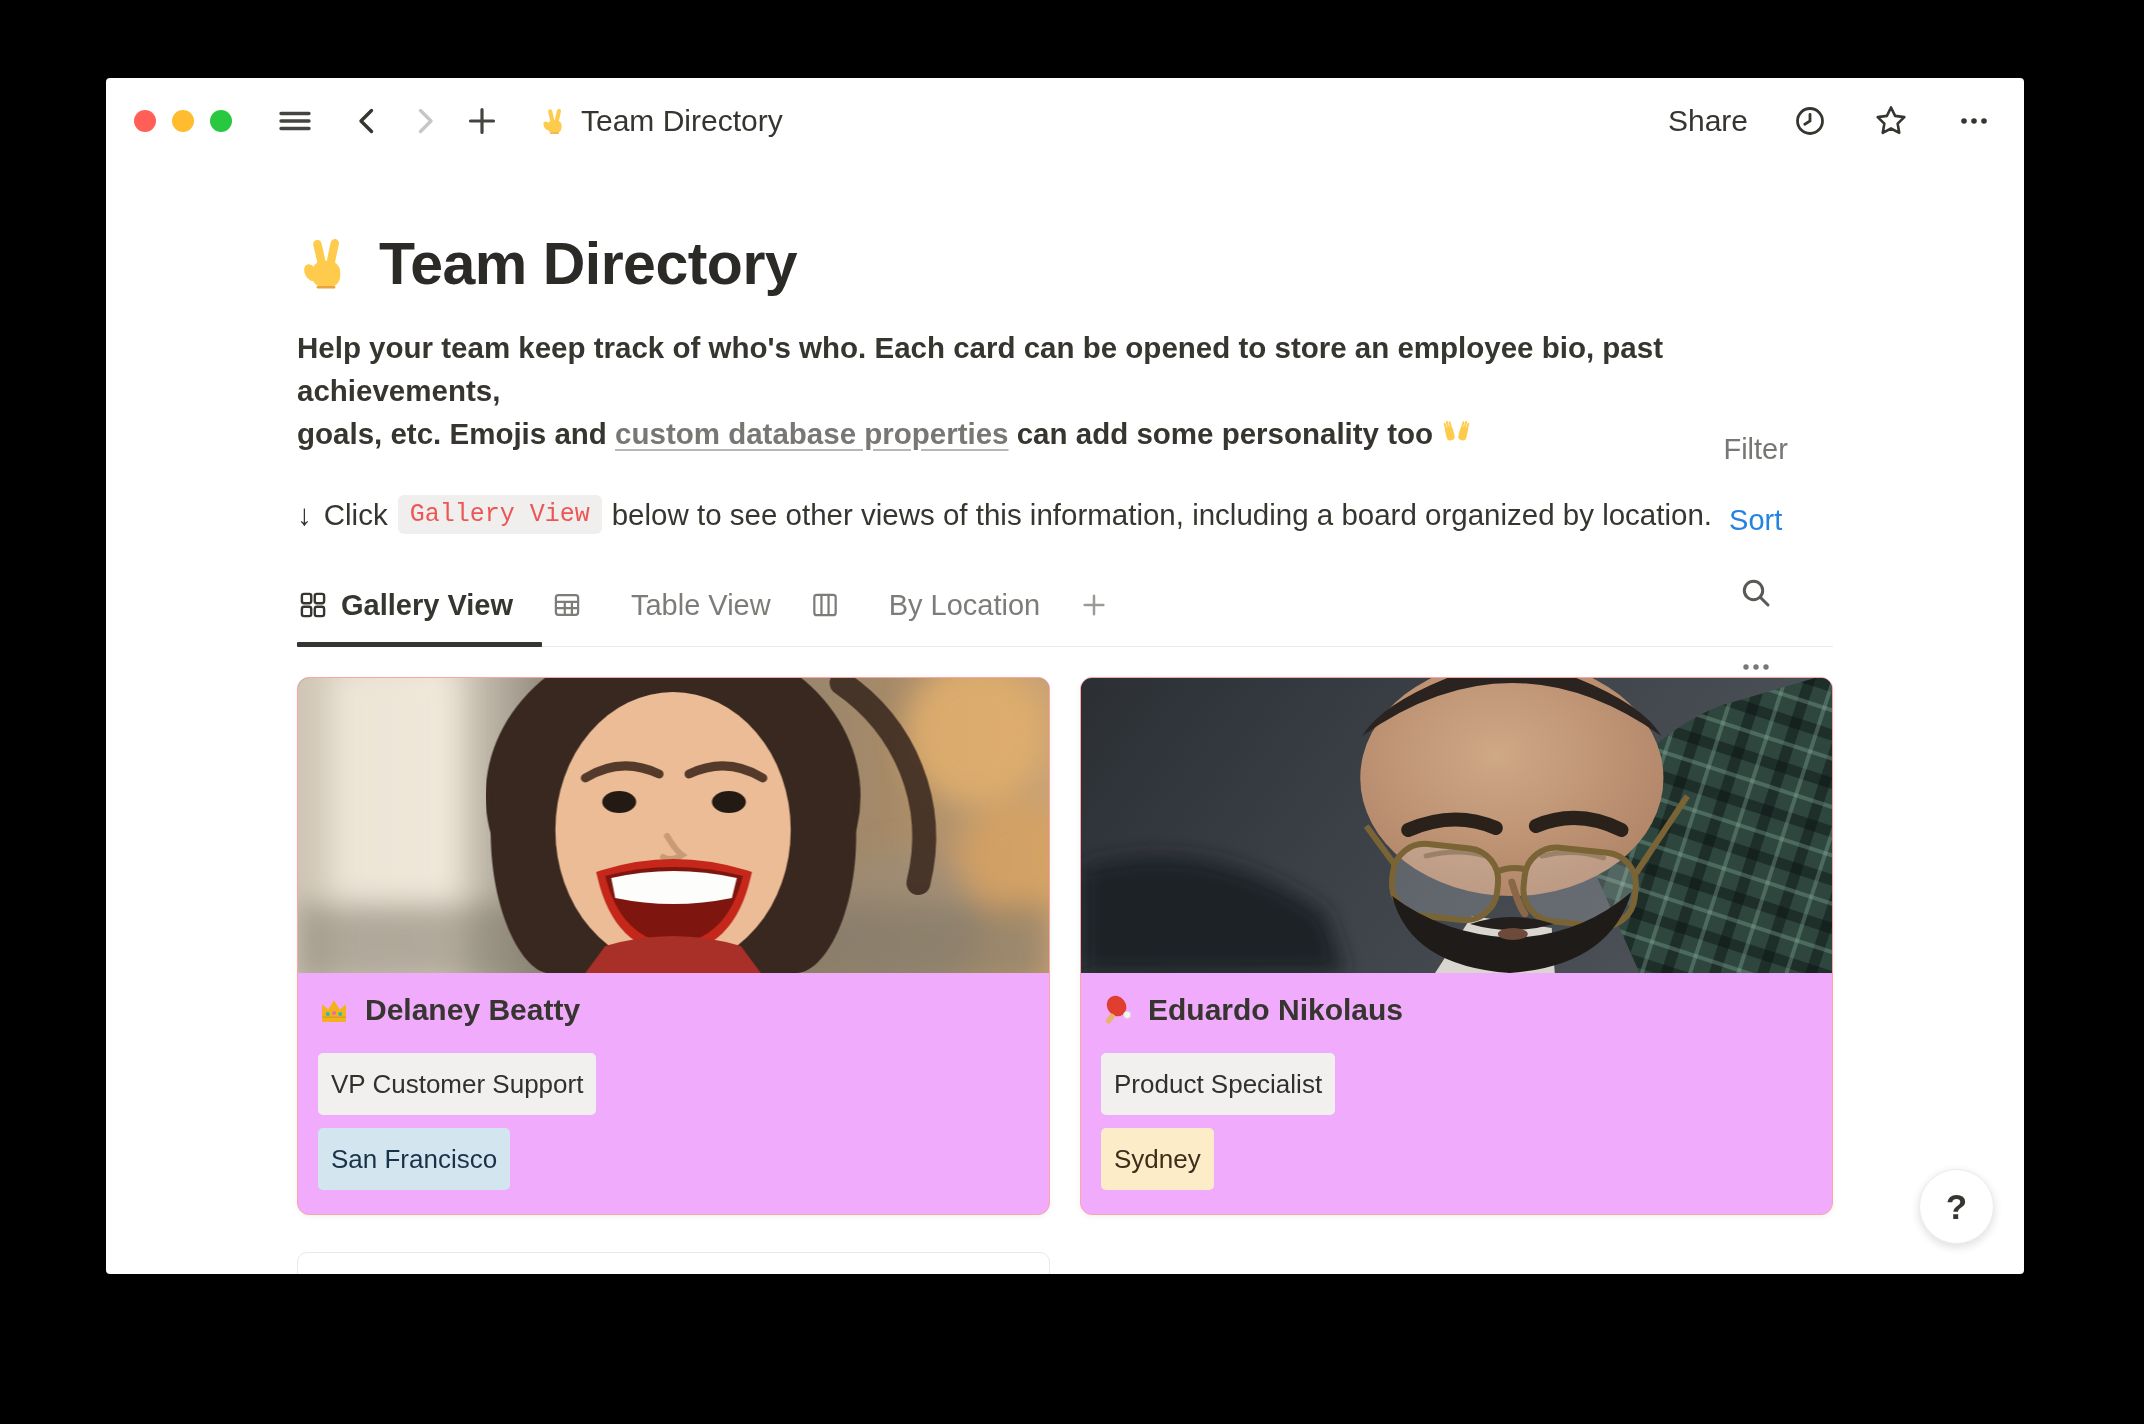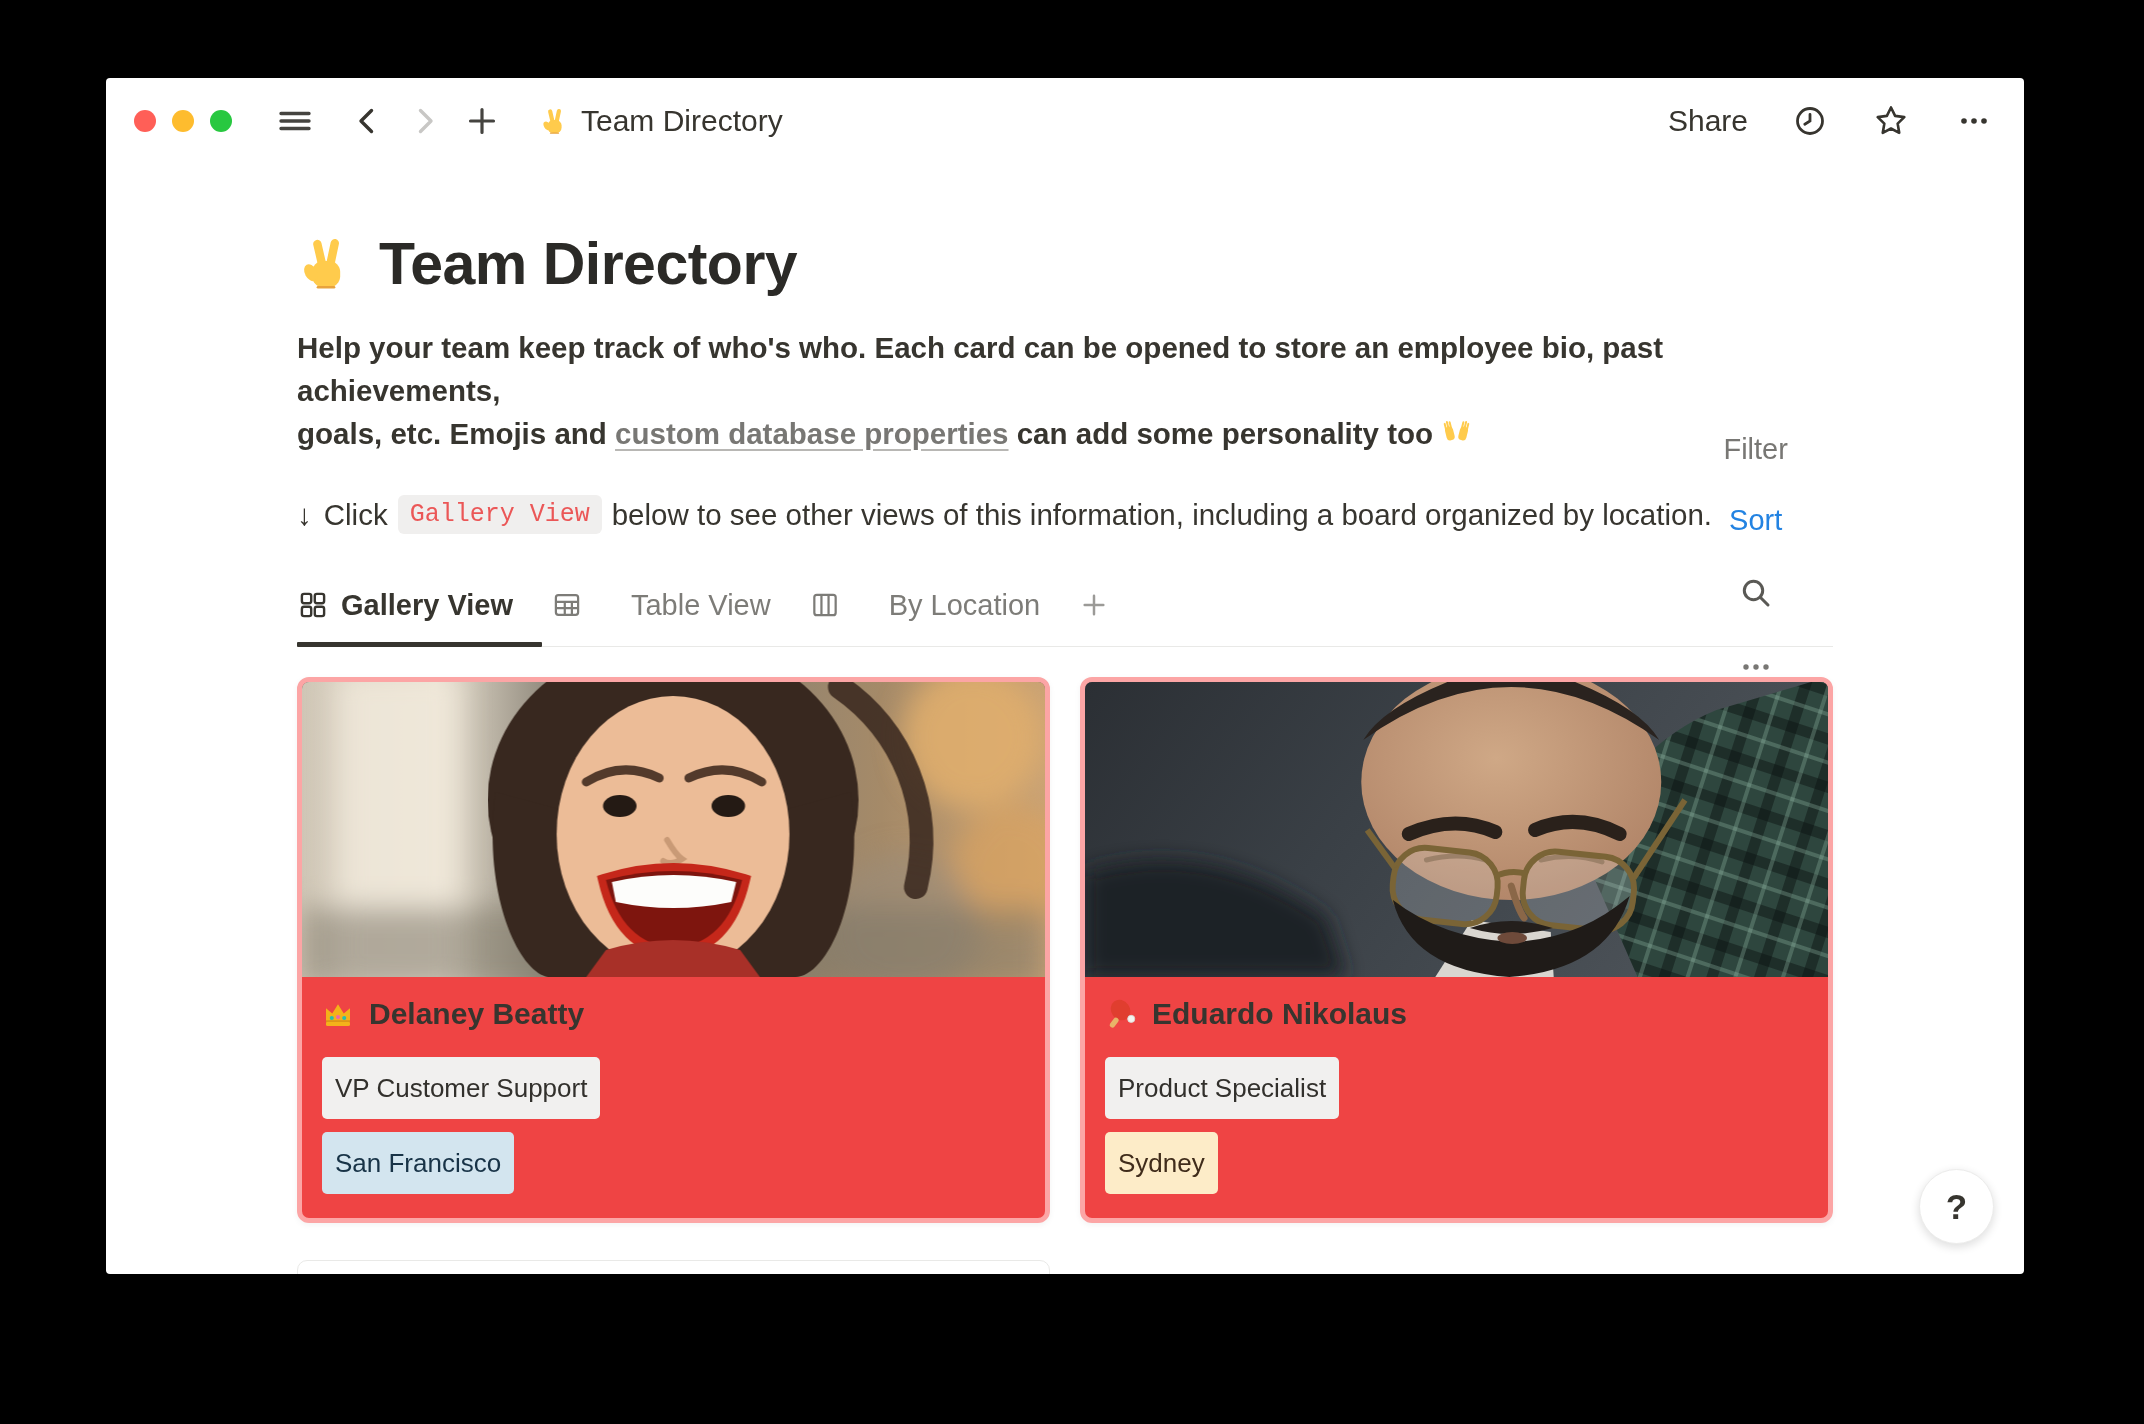--- a/index.html
+++ b/index.html
@@ -49,21 +49,21 @@
     display:flex; align-items:stretch; background:#2383e2; color:#fff;
     border:none; border-radius:8px; height:54px; cursor:pointer; padding:0; overflow:hidden;
   }
   .new-btn .new-main { display:flex; align-items:center; padding:0 22px; font-size:30px; font-weight:600; color:#fff; }
   .new-btn .new-caret { display:flex; align-items:center; padding:0 9px; border-left:1px solid rgba(255,255,255,0.35); }
   .divider { margin-top:12px; height:1px; background:#e9e9e7; position:relative; }
   .active-underline { position:absolute; left:0; top:-4px; width:245px; height:5px; background:#37352f; border-radius:1px; }
   
   .gallery { margin-top:30px; display:flex; gap:30px; }
   .card {
-    width:753px; background:#ef4444; border:5px solid #fca5a5; border-radius:12px;
+    width:753px; background:#f0abfc; border:1px solid #fca5a5; border-radius:12px;
     box-shadow:0 2px 6px rgba(15,15,15,0.05); overflow:hidden; cursor:pointer;
   }
   .card-img { width:100%; height:295px; display:block; background:#888; }
   .card-img svg { display:block; width:100%; height:100%; }
   .card-body { padding:18px 20px 24px; }
   .name-row { display:flex; align-items:center; gap:15px; font-size:30px; font-weight:600; color:#37352f; margin-top:2px; }
   .tag-row { margin-top:13px; }
   .tag-row.first { margin-top:26px; }
   .tag { display:inline-block; font-size:26px; line-height:26px; padding:18px 13px; border-radius:5px; white-space:nowrap; }
   .tag-gray { background:#f1f0ef; color:#32302c; }

